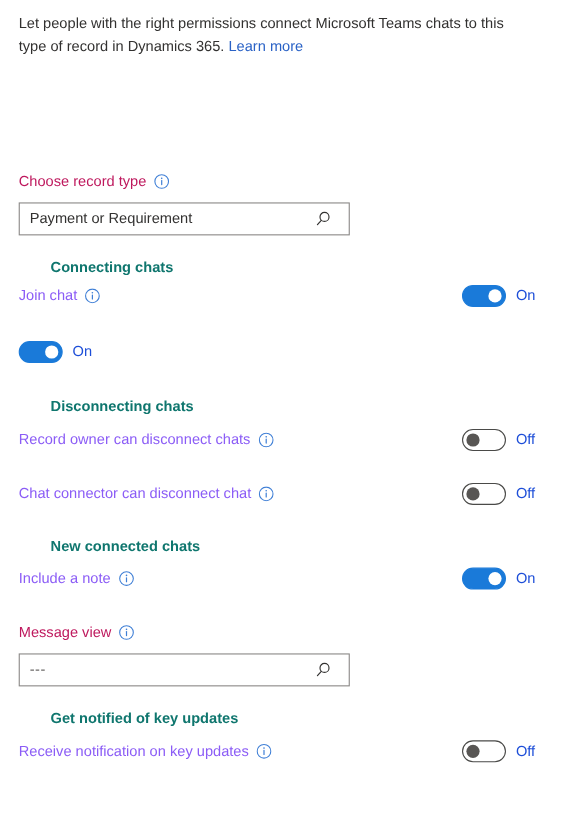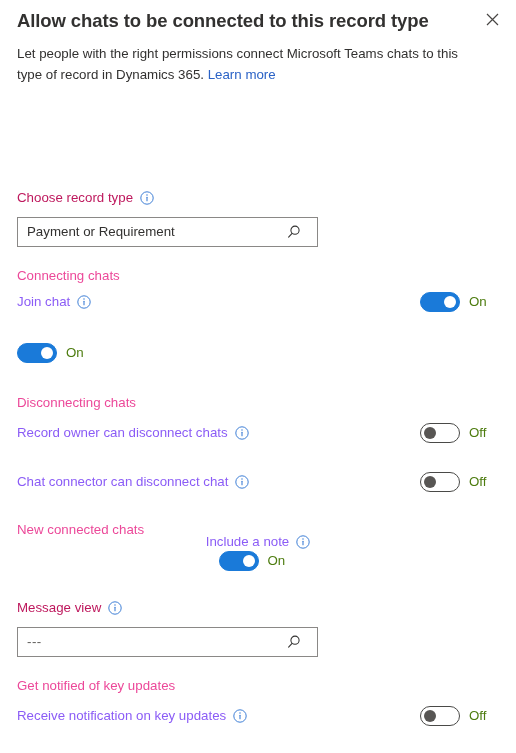--- a/index.html
+++ b/index.html
@@ -109,23 +109,24 @@
     display: flex;
     align-items: center;
     justify-content: center;
     color: #323130;
     flex: none;
   }
   .search-icon svg { display: block; }
 
   .group-heading {
     font-size: 13.3px;
-    font-weight: 400;
-    color: #ec4899;
-    line-height: 18px;
+    font-weight: 700;
+    color: #0f766e;
+    line-height: 18px;
+    margin-left: 29px;
   }
 
   .setting-row {
     display: flex;
     align-items: center;
     justify-content: space-between;
   }
   .setting-label {
     display: flex;
     align-items: center;
@@ -171,21 +172,21 @@
     background: #ffffff;
   }
   .toggle.off .knob {
     width: 12px;
     height: 12px;
     left: 3px;
     background: #585654;
   }
   .toggle-state {
     font-size: 13.3px;
-    color: #4d7c0f;
+    color: #1d4ed8;
     line-height: 18px;
     min-width: 20px;
   }
 
   
   .info-icon {
     width: 14px;
     height: 14px;
     flex: none;
     display: inline-flex;
@@ -196,30 +197,20 @@
   .info-icon svg { display: block; }
 
   
   .abs { position: absolute; left: 17px; }
 </style>
 </head>
 <body>
 
 <div class="panel">
 
-  <div class="header">
-    <h1 class="panel-title">Allow chats to be connected to this record type</h1>
-    <button class="close-button">
-      <span>
-        <svg width="13" height="13" viewBox="0 0 13 13" fill="none" xmlns="http://www.w3.org/2000/svg">
-          <path d="M1 1 L12 12 M12 1 L1 12" stroke="#484644" stroke-width="1.2"></path>
-        </svg>
-      </span>
-    </button>
-  </div>
 
   <p class="panel-subtitle"><span>Let people with the right permissions connect Microsoft Teams chats to this type of record in Dynamics 365. </span><a class="learn-more" href="#">Learn more</a></p>
 
   <div class="body">
 
     <div class="abs" style="top:104px;">
       <div class="field-label">
         <span>Choose record type</span>
         <span class="info-icon">
           <svg width="14" height="14" viewBox="0 0 14 14" xmlns="http://www.w3.org/2000/svg">
@@ -306,21 +297,21 @@
       <span class="toggle-wrap">
         <span class="toggle off">
             <span class="knob"></span>
           </span>
         <span class="toggle-state">Off</span>
       </span>
     </div>
 
     <div class="abs group-heading" style="top:436px;">New connected chats</div>
 
-    <div class="abs setting-row" style="top:448px; width:482px;flex-direction:column;">
+    <div class="abs setting-row" style="top:464px; width:482px;">
       <span class="setting-label">
         <span>Include a note</span>
         <span class="info-icon">
           <svg width="14" height="14" viewBox="0 0 14 14" xmlns="http://www.w3.org/2000/svg">
             <circle cx="7" cy="7" r="6.2" fill="none" stroke="#3f7fd6" stroke-width="1"></circle>
             <circle cx="7" cy="4.1" r="0.75" fill="#3f7fd6"></circle>
             <rect x="6.45" y="5.7" width="1.1" height="4.6" rx="0.5" fill="#3f7fd6"></rect>
           </svg>
         </span>
       </span>

